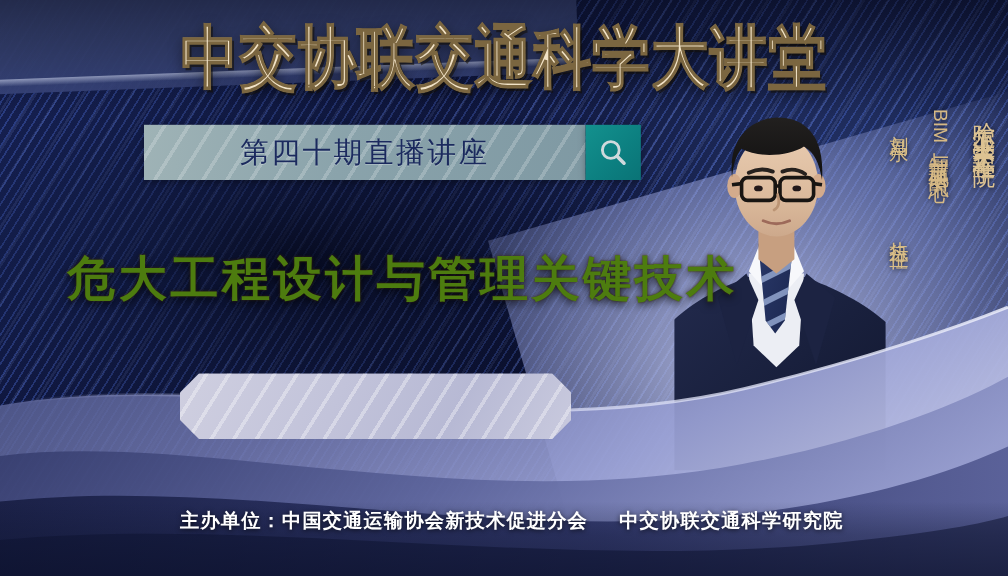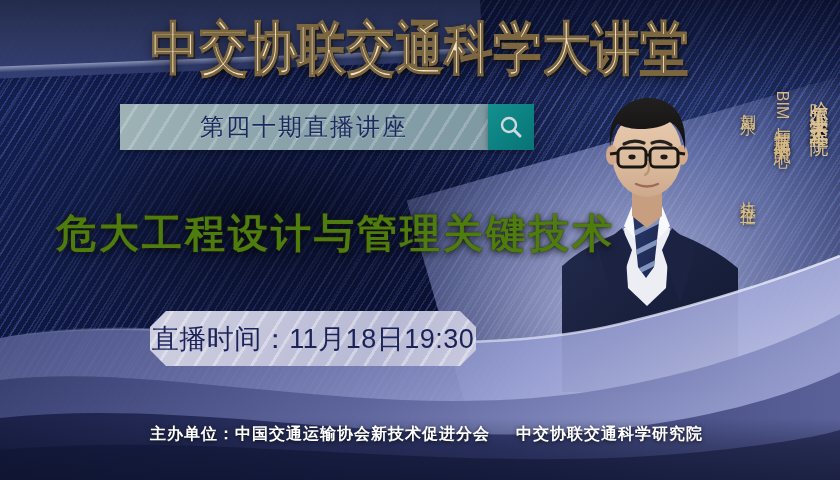--- a/index.html
+++ b/index.html
@@ -382,21 +382,20 @@
     <svg width="26" height="26" viewBox="0 0 26 26">
       <circle cx="11" cy="11" r="7" fill="none" stroke="#cfd9dc" stroke-width="2.4"></circle>
       <line x1="16.2" y1="16.2" x2="22" y2="22" stroke="#cfd9dc" stroke-width="3" stroke-linecap="round"></line>
     </svg>
   </div>
 
   <div class="main-title">危大工程设计与管理关键技术</div>
 
   <div class="time-badge">
     <div class="time-badge-stripes"></div>
-    <span class="time-badge-text">直播时间：11月18日19:30</span>
   </div>
 
   <div class="vcol vcol-org">哈尔滨工业大学土木工程学院</div>
   <div class="vcol vcol-center"><span class="bim-label">BIM</span><span>与智慧工地研究中心</span></div>
   <div class="vcol vcol-name">刘昌永</div>
   <div class="vcol vcol-role">执行主任</div>
 
   <div class="footer-band"></div>
   <div class="footer-text"><span>主办单位：</span><span>中国交通运输协会新技术促进分会</span><span class="footer-gap"></span><span>中交协联交通科学研究院</span></div>
 

